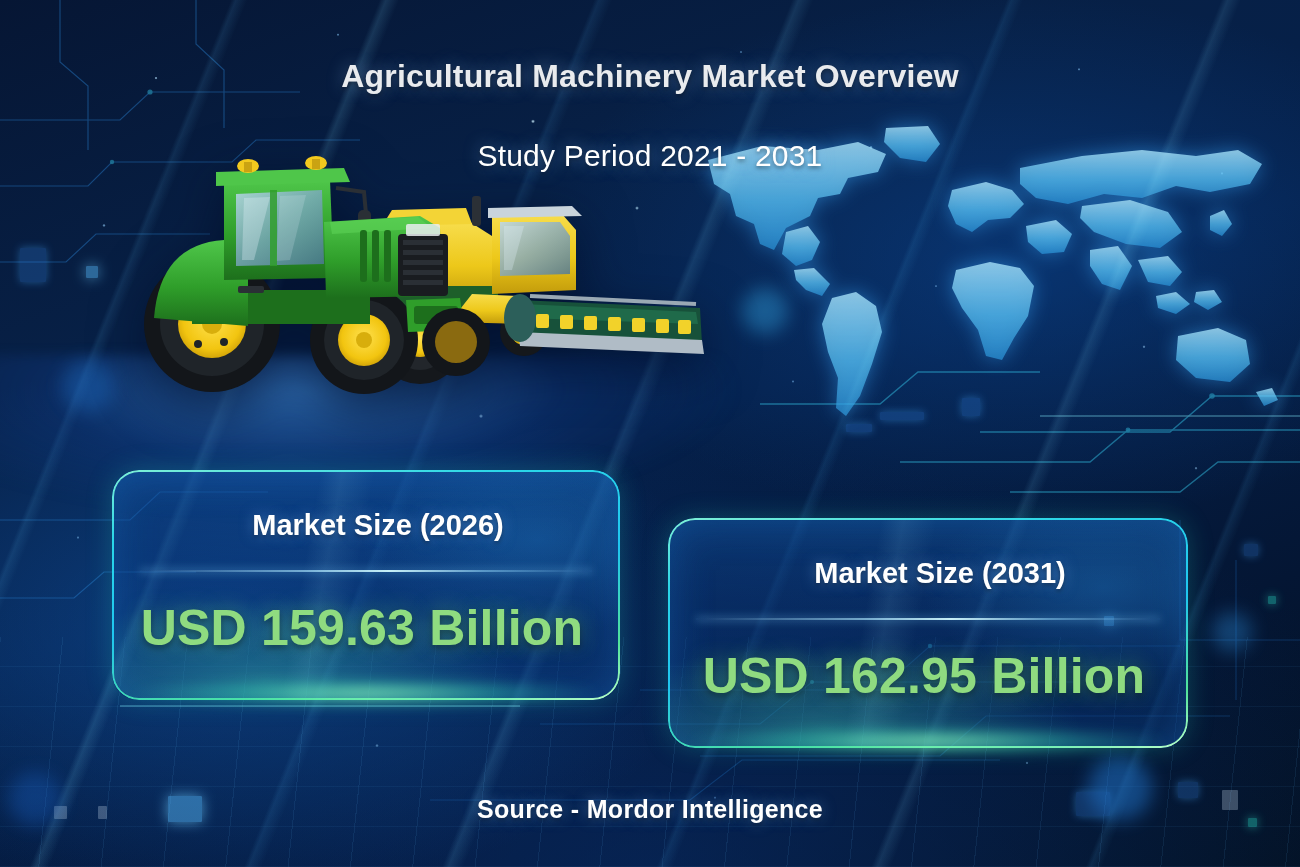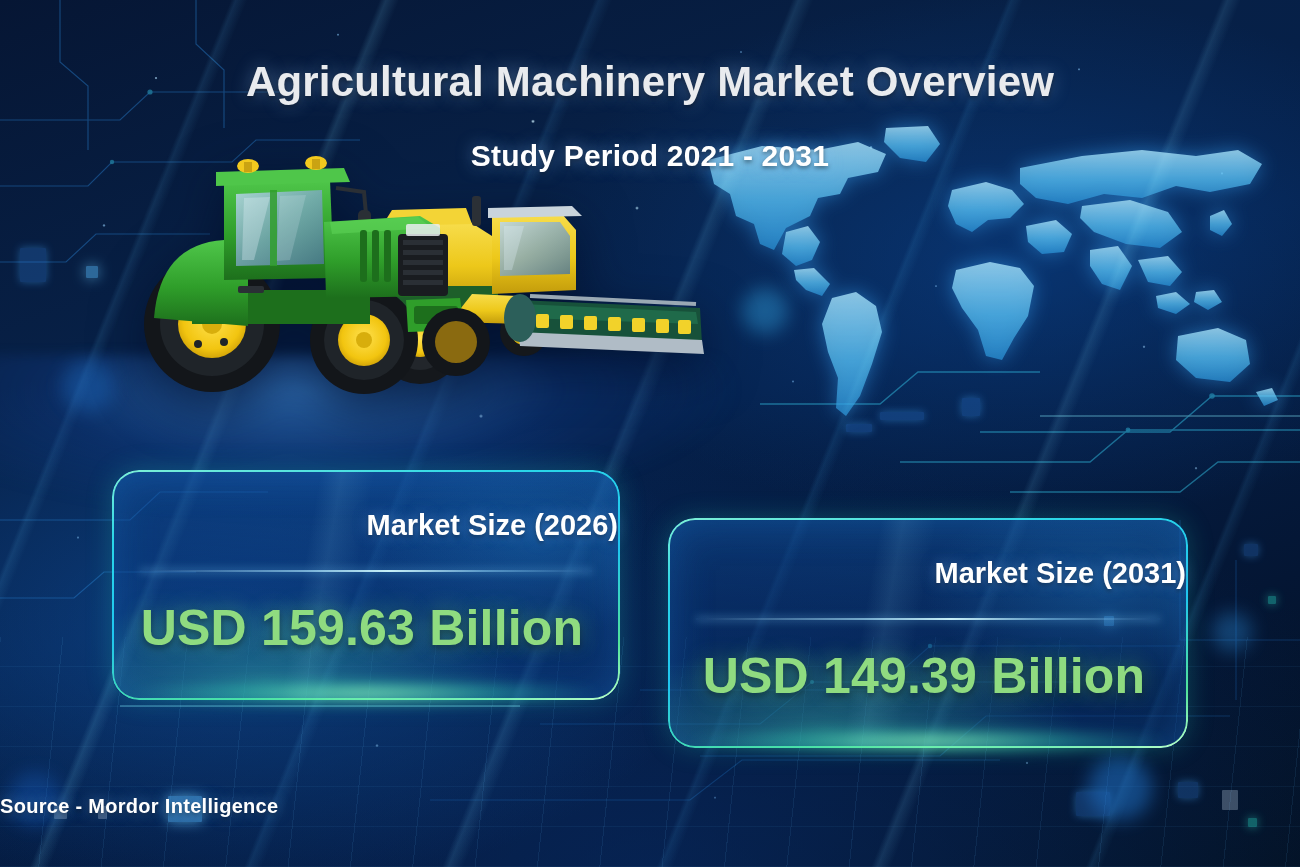--- a/index.html
+++ b/index.html
@@ -97,28 +97,28 @@
   .orb{position:absolute;border-radius:50%;filter:blur(9px);}
 
   
   .machinery{position:absolute;left:120px;top:118px;width:640px;height:290px;}
   .machinery svg{width:100%;height:100%;display:block;
     filter:drop-shadow(0 16px 26px rgba(0,10,35,.62));}
 
   
   .title{
     position:absolute;left:0;right:0;top:58px;text-align:center;
-    font-size:42px;font-weight:700;letter-spacing:.2px;
+    font-size:32px;font-weight:700;letter-spacing:.2px;
     color:#e9ebee;
     text-shadow:0 0 18px rgba(150,200,255,.42),0 2px 5px rgba(0,0,0,.55);
     font-stretch:condensed;
   }
   .subtitle{
     position:absolute;left:0;right:0;top:139px;text-align:center;
-    font-size:30px;font-weight:700;color:#ffffff;letter-spacing:.2px;
+    font-size:30px;font-weight:400;color:#ffffff;letter-spacing:.2px;
     text-shadow:0 0 16px rgba(130,190,255,.55),0 2px 4px rgba(0,0,0,.5);
   }
 
   
   .cards{position:absolute;left:0;top:470px;width:1300px;height:245px;}
 
   .card{
     position:absolute;top:0;height:230px;border-radius:26px;
     background:
       linear-gradient(185deg, rgba(20,88,168,.50) 0%, rgba(12,62,135,.42) 46%, rgba(10,52,120,.36) 100%);
@@ -145,41 +145,41 @@
     position:absolute;inset:0;
     background:
       radial-gradient(ellipse 75% 55% at 30% 92%, rgba(80,235,185,.30) 0%, rgba(20,120,140,0) 66%),
       radial-gradient(ellipse 50% 60% at 84% 30%, rgba(40,150,230,.26) 0%, rgba(10,60,130,0) 70%),
       linear-gradient(100deg, transparent 0 38%, rgba(150,225,255,.10) 42%, transparent 48%);
   }
   .card-left{left:112px;width:508px;}
   .card-right{left:668px;width:520px;margin-top:48px;}
 
   .card-label{
-    position:absolute;left:0;right:0;top:37px;text-align:right;
+    position:absolute;left:0;right:0;top:37px;text-align:center;
     font-size:29px;font-weight:600;color:#ffffff;
     text-shadow:0 0 14px rgba(120,185,255,.5),0 2px 4px rgba(0,0,0,.45);
     padding-left:24px;
   }
   .card-divider{
     position:absolute;left:26px;right:26px;top:98px;height:2px;
     background:linear-gradient(90deg, rgba(120,200,255,.10) 0%, rgba(170,230,255,.70) 38%, rgba(210,250,255,.95) 55%, rgba(150,220,255,.55) 76%, rgba(110,190,255,.10) 100%);
     box-shadow:0 0 9px rgba(130,210,255,.75);
   }
   .card-value{
     position:absolute;left:0;right:8px;top:127px;text-align:center;
     font-size:50px;font-weight:700;letter-spacing:.2px;
     color:#8fdb80;
     text-shadow:0 0 22px rgba(110,225,125,.45),0 3px 6px rgba(0,12,30,.55);
   }
 
   
   .source{
-    position:absolute;left:0;right:0;top:795px;
-    font-size:20px;font-weight:600;color:#ffffff;letter-spacing:.3px;
+    position:absolute;left:0;right:0;top:795px;text-align:center;
+    font-size:25px;font-weight:600;color:#ffffff;letter-spacing:.3px;
     text-shadow:0 0 14px rgba(120,190,255,.5),0 2px 4px rgba(0,0,0,.5);
   }
 </style>
 </head>
 <body>
 
 <div class="stage">
 
   <div class="layer stars"></div>
 
@@ -451,20 +451,20 @@
       <div class="card-divider"></div>
       <div class="card-value">USD 159.63 Billion</div>
     </div>
 
     <div class="card card-right">
       <div class="card-inner">
         <div class="card-sheen"></div>
       </div>
       <div class="card-label">Market Size (2031)</div>
       <div class="card-divider"></div>
-      <div class="card-value">USD 149.39 Billion</div>
+      <div class="card-value">USD 162.95 Billion</div>
     </div>
 
   </div>
 
   <div class="source">Source  -  Mordor Intelligence</div>
 
 </div>
 
 </body></html>

